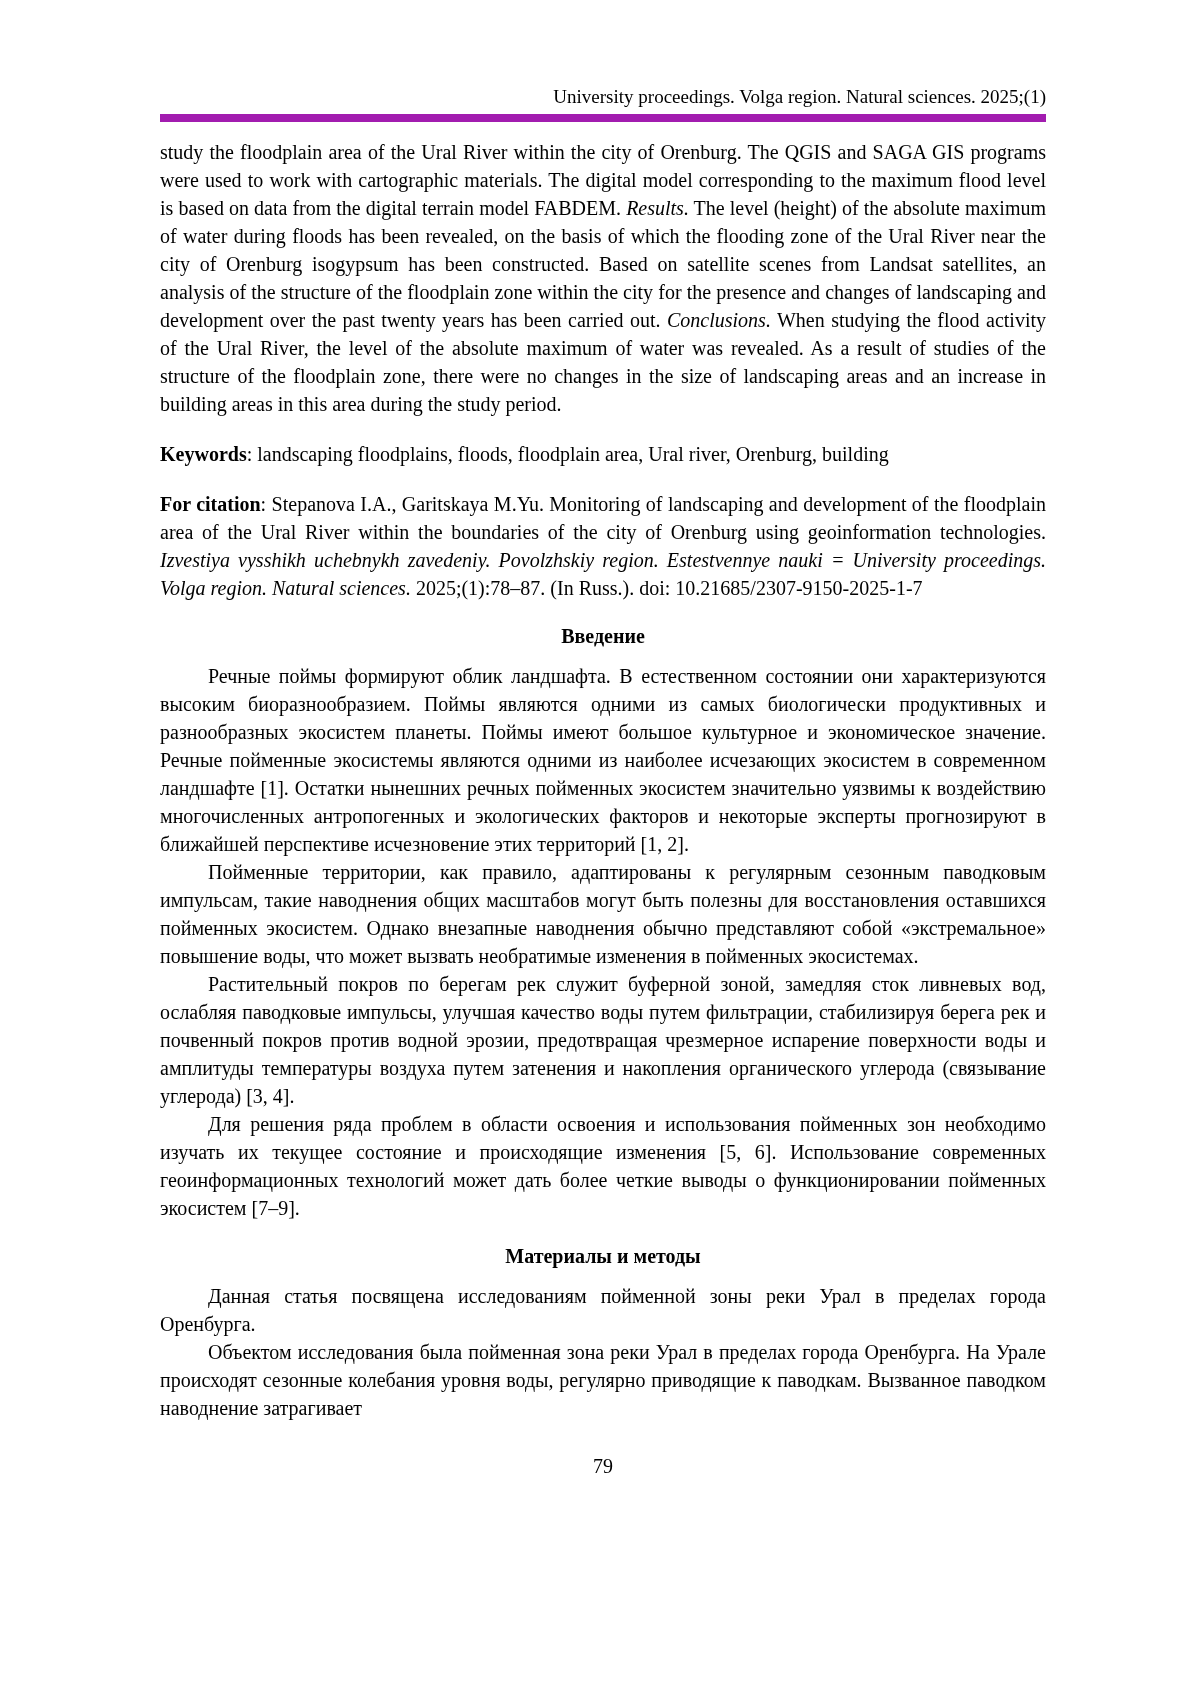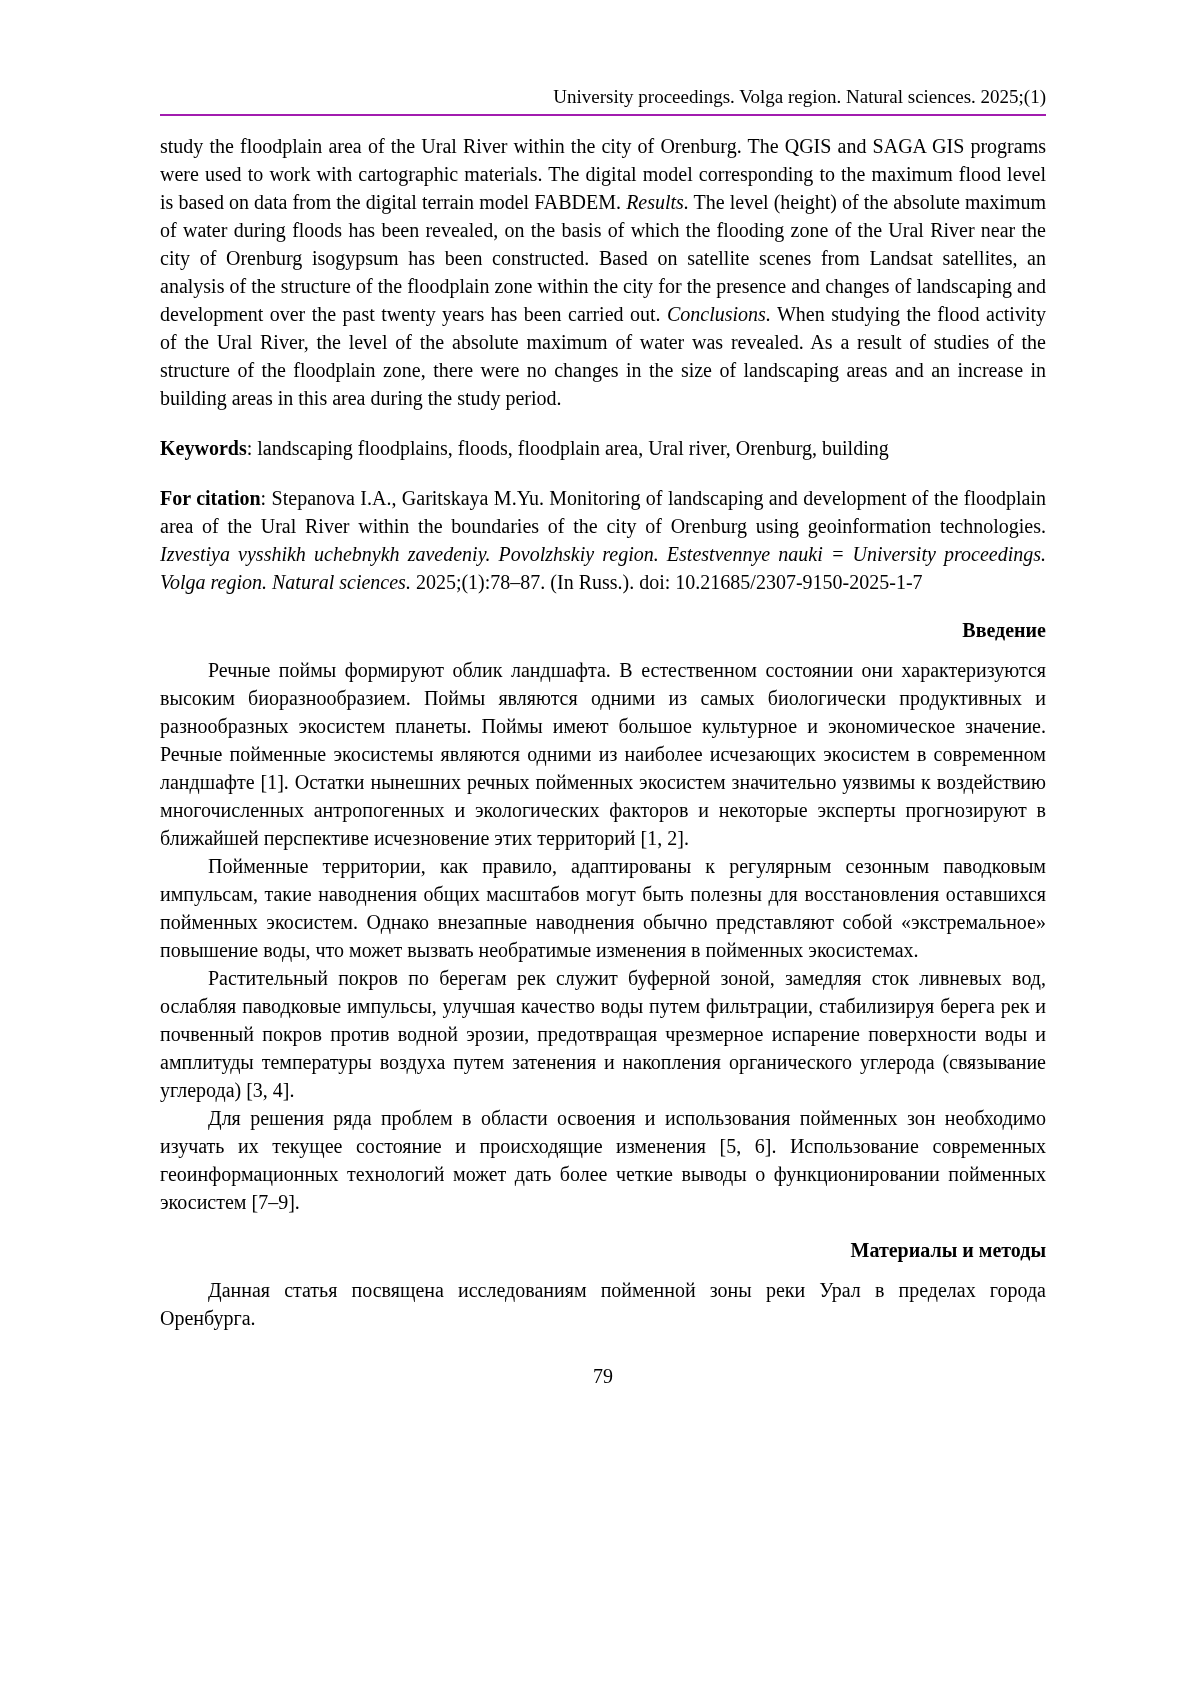--- a/index.html
+++ b/index.html
@@ -17,37 +17,37 @@
     position: absolute;
     left: 160px;
     top: 86px;
     width: 886px;
   }
   .running-head {
     font-size: 19px;
     line-height: 22px;
     text-align: right;
     padding-bottom: 6px;
-    border-bottom: 2px solid #a21caf;
+    border-bottom: 8px solid #a21caf;
   }
   .para {
     font-size: 20px;
     line-height: 28px;
     text-align: justify;
     margin: 0;
     hyphens: auto;
   }
   .first { margin-top: 16px; }
   .gap { margin-top: 22px; }
   .indent { text-indent: 48px; }
   .section-heading {
     font-size: 20px;
     line-height: 24px;
     font-weight: bold;
-    text-align: right;
+    text-align: center;
     margin: 22px 0 14px 0;
   }
   .italic { font-style: italic; }
   .bold { font-weight: bold; }
   .page-number {
     font-size: 20px;
     line-height: 24px;
     text-align: center;
     margin-top: 32px;
   }
@@ -71,17 +71,18 @@
     <h2 class="section-heading">Введение</h2>
 
     <p class="para indent" lang="ru">Речные поймы формируют облик ландшафта. В естественном состоянии они характеризуются высоким биоразнообразием. Поймы являются одними из самых биологически продуктивных и разнообразных экосистем планеты. Поймы имеют большое культурное и экономическое значение. Речные пойменные экосистемы являются одними из наиболее исчезающих экосистем в современном ландшафте [1]. Остатки нынешних речных пойменных экосистем значительно уязвимы к воздействию многочисленных антропогенных и экологических факторов и некоторые эксперты прогнозируют в ближайшей перспективе исчезновение этих территорий [1, 2].</p>
     <p class="para indent" lang="ru">Пойменные территории, как правило, адаптированы к регулярным сезонным паводковым импульсам, такие наводнения общих масштабов могут быть полезны для восстановления оставшихся пойменных экосистем. Однако внезапные наводнения обычно представляют собой «экстремальное» повышение воды, что может вызвать необратимые изменения в пойменных экосистемах.</p>
     <p class="para indent" lang="ru">Растительный покров по берегам рек служит буферной зоной, замедляя сток ливневых вод, ослабляя паводковые импульсы, улучшая качество воды путем фильтрации, стабилизируя берега рек и почвенный покров против водной эрозии, предотвращая чрезмерное испарение поверхности воды и амплитуды температуры воздуха путем затенения и накопления органического углерода (связывание углерода) [3, 4].</p>
     <p class="para indent" lang="ru">Для решения ряда проблем в области освоения и использования пойменных зон необходимо изучать их текущее состояние и происходящие изменения [5, 6]. Использование современных геоинформационных технологий может дать более четкие выводы о функционировании пойменных экосистем [7–9].</p>
 
     <h2 class="section-heading">Материалы и методы</h2>
 
     <p class="para indent" lang="ru">Данная статья посвящена исследованиям пойменной зоны реки Урал в пределах города Оренбурга.</p>
+    <p class="para indent" lang="ru">Объектом исследования была пойменная зона реки Урал в пределах города Оренбурга. На Урале происходят сезонные колебания уровня воды, регулярно приводящие к паводкам. Вызванное паводком наводнение затрагивает</p>
 
     <div class="page-number">79</div>
 
   </div>
 </div>
 
 </body></html>

